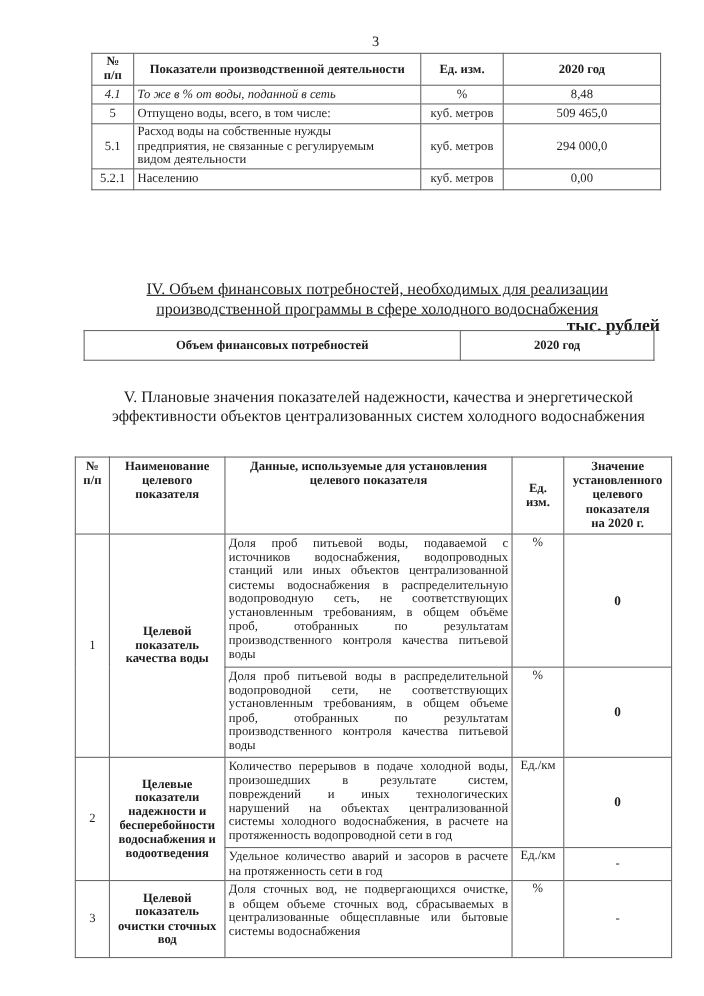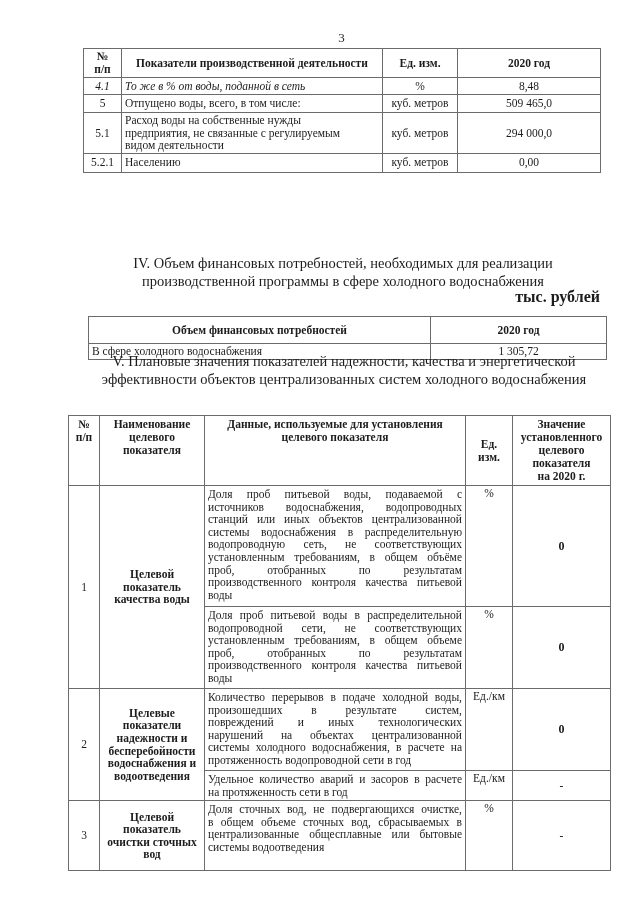--- a/index.html
+++ b/index.html
@@ -22,23 +22,23 @@
   .pre { white-space: pre-line; }
   .b { font-weight: bold; }
   .top { vertical-align: top; margin-left: 11px; }
 
   
   #t1 { left: 83px; top: 48px; width: 517px; }
   #t1 td { height: 14px; }
 
   
   .title { font-size: 14.5px; line-height: 18px; text-align: center; }
-  #iv-title { left: 84px; width: 518px; top: 254px; }
+  #iv-title { left: 84px; width: 518px; top: 254px; text-decoration: underline; }
   #iv-unit { left: 400px; width: 200px; top: 288px; text-align: right; font-size: 16px; font-weight: bold; }
-  #t4 { left: 88px; top: 300px; width: 518px; margin-top: 16px; }
+  #t4 { left: 76px; top: 300px; width: 518px; }
 
   
   #v-title { left: 68px; width: 552px; top: 352px; }
   #t5 { left: 68px; top: 415px; width: 542px; }
   #t5 th { font-size: 11.5px; line-height: 13px; vertical-align: top; padding-top: 2px; }
   .lines { padding: 2px 3px; }
   .ln { text-align: justify; text-align-last: justify; }
   .ln.last { text-align-last: left; }
   .val { font-weight: bold; font-size: 12px; }
 </style>
@@ -96,24 +96,20 @@
 <div id="iv-unit" class="abs">тыс. рублей</div>
 <table id="t4" class="abs">
   <colgroup>
       <col style="width:342px">
       <col style="width:176px">
     </colgroup>
   <tbody>
       <tr style="height:27px">
     <th>Объем финансовых потребностей</th>
     <th>2020 год</th>
-  </tr>
-  <tr style="height:16px">
-    <td class="l">В сфере холодного водоснабжения</td>
-    <td class="c">1 305,72</td>
   </tr>
 </tbody>
   </table>
 
 <div id="v-title" class="abs title pre">V. Плановые значения показателей надежности, качества и энергетической
 эффективности объектов централизованных систем холодного водоснабжения</div>
 <table id="t5" class="abs">
   <colgroup>
       <col style="width:31px">
       <col style="width:105px">
@@ -202,19 +198,19 @@
   <tr style="height:70px">
     <td class="c">3</td>
     <td class="c pre b">Целевой
 показатель
 очистки сточных
 вод</td>
     <td class="top lines">
           <div class="ln">Доля сточных вод, не подвергающихся очистке,</div>
           <div class="ln">в общем объеме сточных вод, сбрасываемых в</div>
           <div class="ln">централизованные общесплавные или бытовые</div>
-          <div class="ln last">системы водоотведения</div>
+          <div class="ln last">системы водоснабжения</div>
         </td>
     <td class="top c">%</td>
     <td class="c">-</td>
   </tr>
 </tbody>
   </table>
 
 </body></html>

